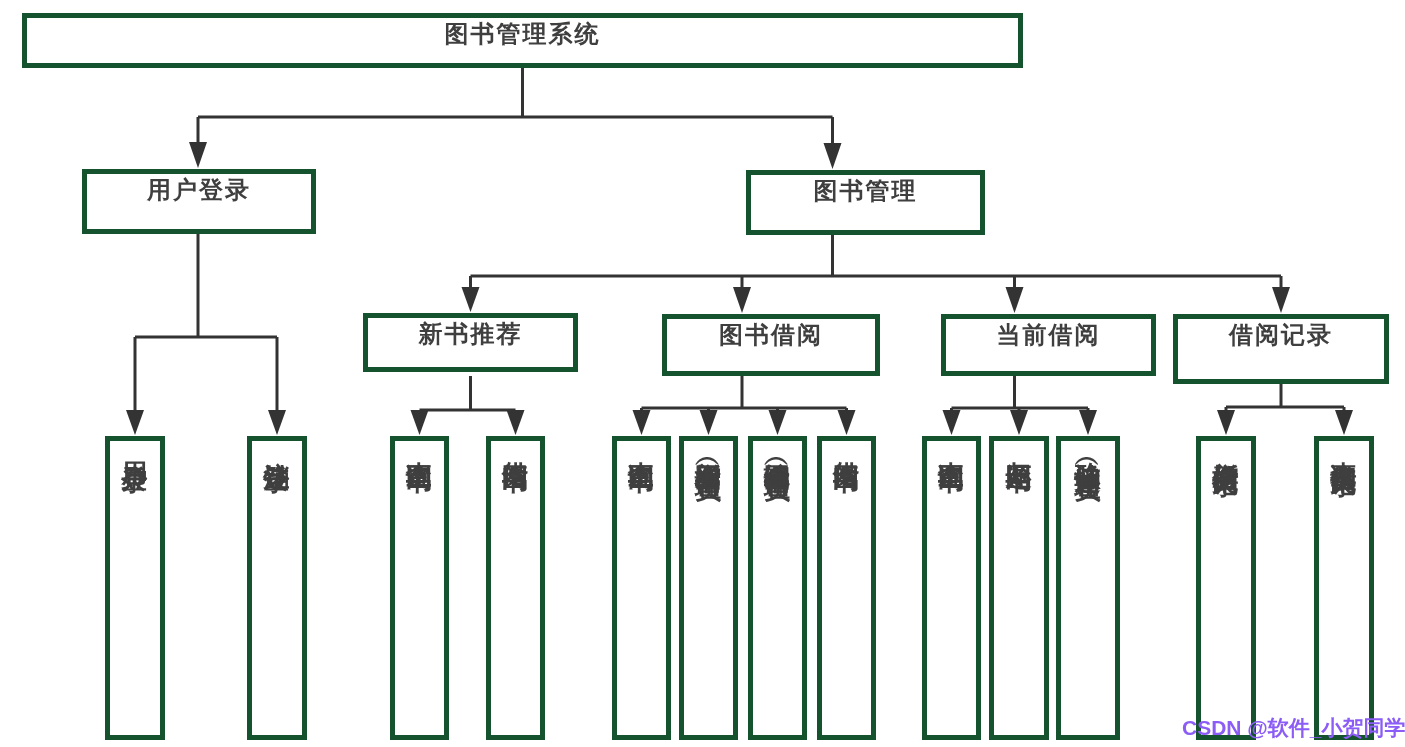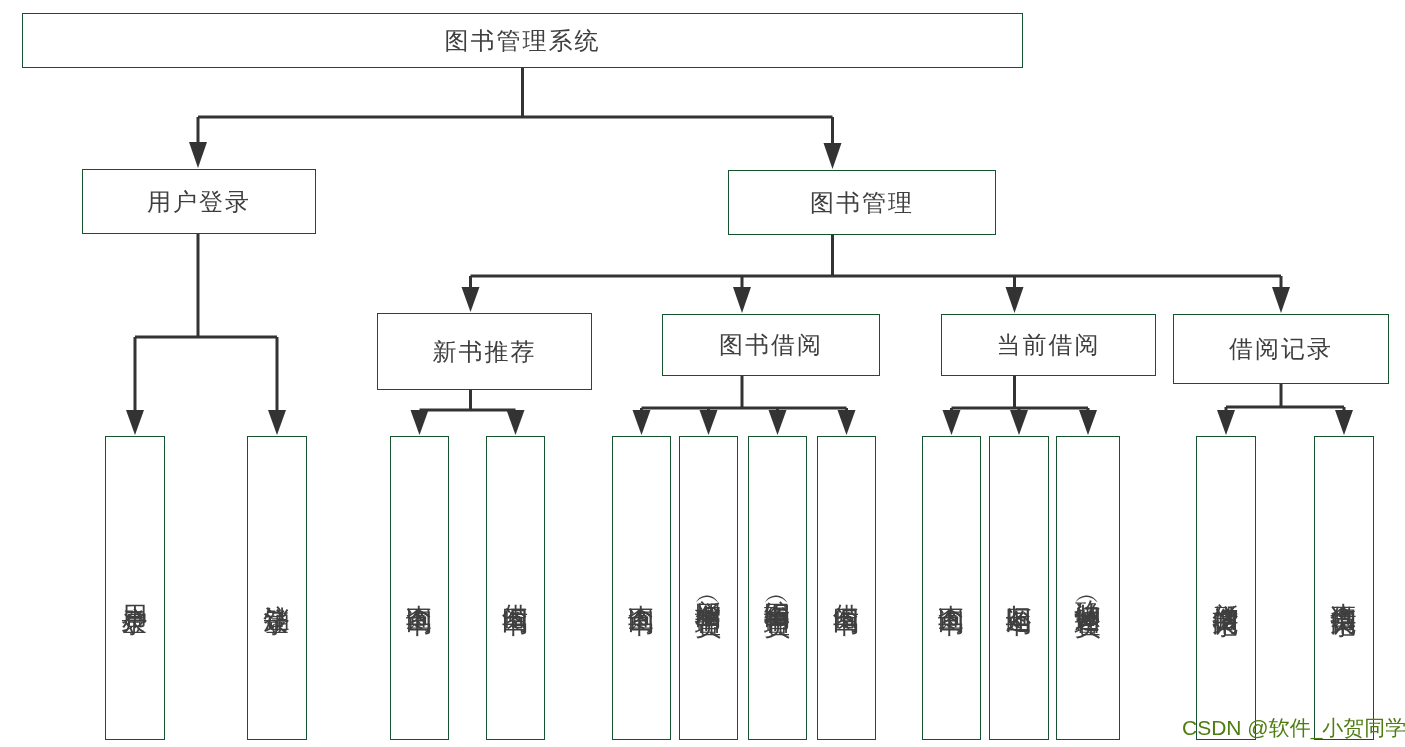--- a/index.html
+++ b/index.html
@@ -8,42 +8,43 @@
     width:1405px;height:747px;
     background:#ffffff;
     font-family:"Liberation Sans","DejaVu Sans",sans-serif;
     overflow:hidden;
   }
   #wires{position:absolute;left:0;top:0;z-index:1;}
   .box{
     position:absolute;
     box-sizing:border-box;
     background:#ffffff;
-    border:1px solid #14532d;
+    border:5px solid #14532d;
     display:flex;
-    align-items:center;
+    align-items:flex-start;
     justify-content:center;
     color:#3f3f3f;
     z-index:2;
+    font-weight:bold;
   }
   .hlabel{font-size:24px;letter-spacing:2px;white-space:nowrap;}
   .vlabel{
     writing-mode:vertical-rl;
     text-orientation:mixed;
     font-size:26px;
     letter-spacing:2px;
     line-height:1;
   }
   
   .b-root{left:22px;top:13px;width:1001px;height:55px;}
   
   .b-login{left:82px;top:169px;width:234px;height:65px;}
-  .b-mgmt{left:728px;top:170px;width:268px;height:65px;}
-  
-  .b-s0{left:377px;top:313px;width:215px;height:77px;}
+  .b-mgmt{left:746px;top:170px;width:239px;height:65px;}
+  
+  .b-s0{left:363px;top:313px;width:215px;height:59px;}
   .b-s1{left:633px;top:314px;width:218px;height:62px;margin-left:29px;}
   .b-s2{left:907px;top:314px;width:215px;height:62px;margin-left:34px;}
   .b-s3{left:1173px;top:314px;width:216px;height:70px;}
   
   .leaf{top:436px;height:304px;}
   .b-l0{left:105px;width:60px;}
   .b-l1{left:247px;width:60px;}
   .b-l2{left:390px;width:59px;}
   .b-l3{left:486px;width:59px;}
   .b-l4{left:612px;width:59px;}
@@ -52,23 +53,24 @@
   .b-l7{left:817px;width:59px;}
   .b-l8{left:922px;width:59px;}
   .b-l9{left:989px;width:60px;}
   .b-l10{left:1056px;width:64px;}
   .b-l11{left:1196px;width:60px;}
   .b-l12{left:1314px;width:60px;}
   .watermark{
     position:absolute;
     left:1182px;top:714px;
     font-size:21px;
-    color:#4d7c0f;
+    color:#8b5cf6;
     white-space:nowrap;
     z-index:3;
+    font-weight:bold;
   }
 </style>
 </head>
 <body>
 
 <div id="canvas">
 
   <svg id="wires" width="1405" height="747" viewBox="0 0 1405 747" xmlns="http://www.w3.org/2000/svg">
     <g stroke="#333333" stroke-width="3" fill="none">
 

